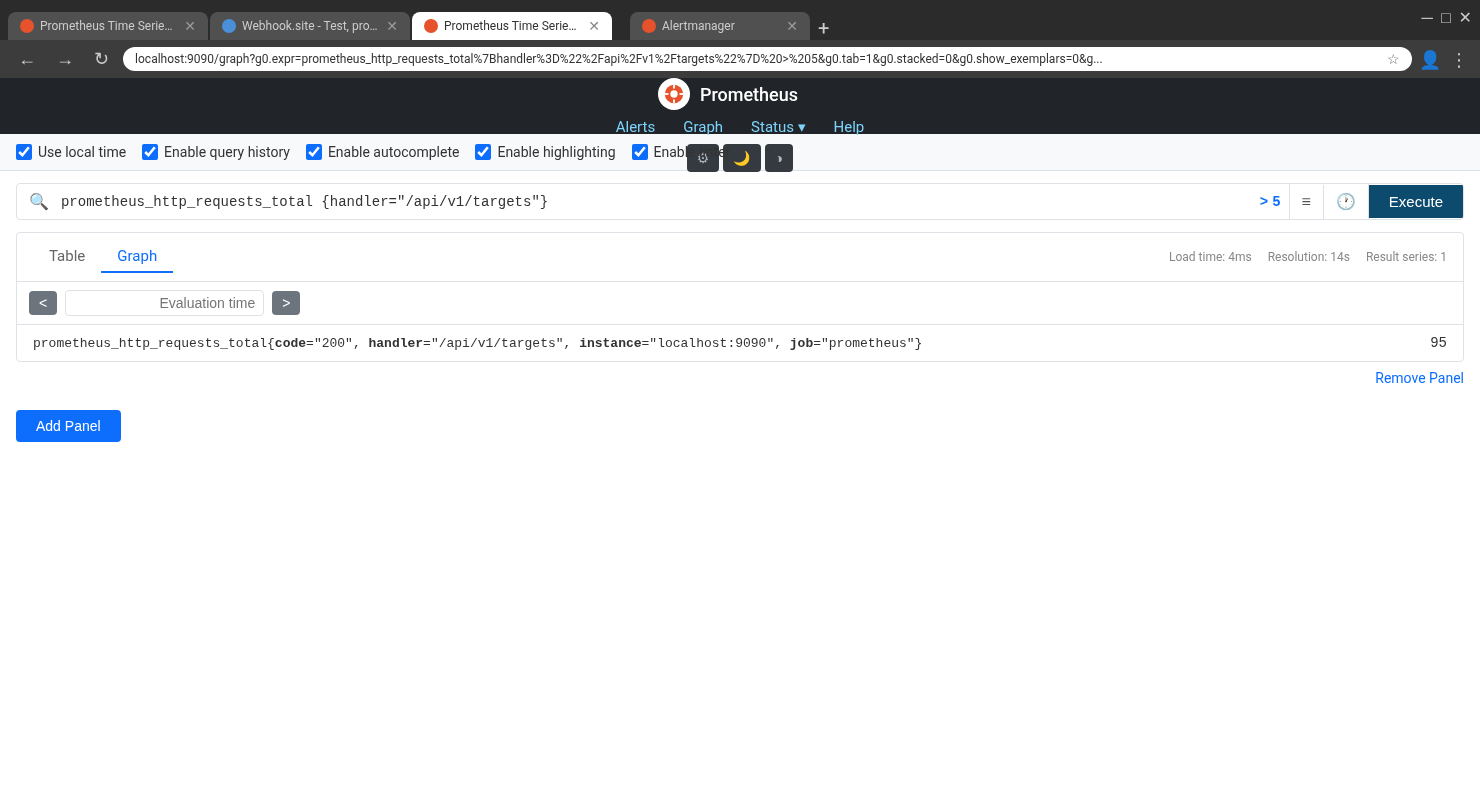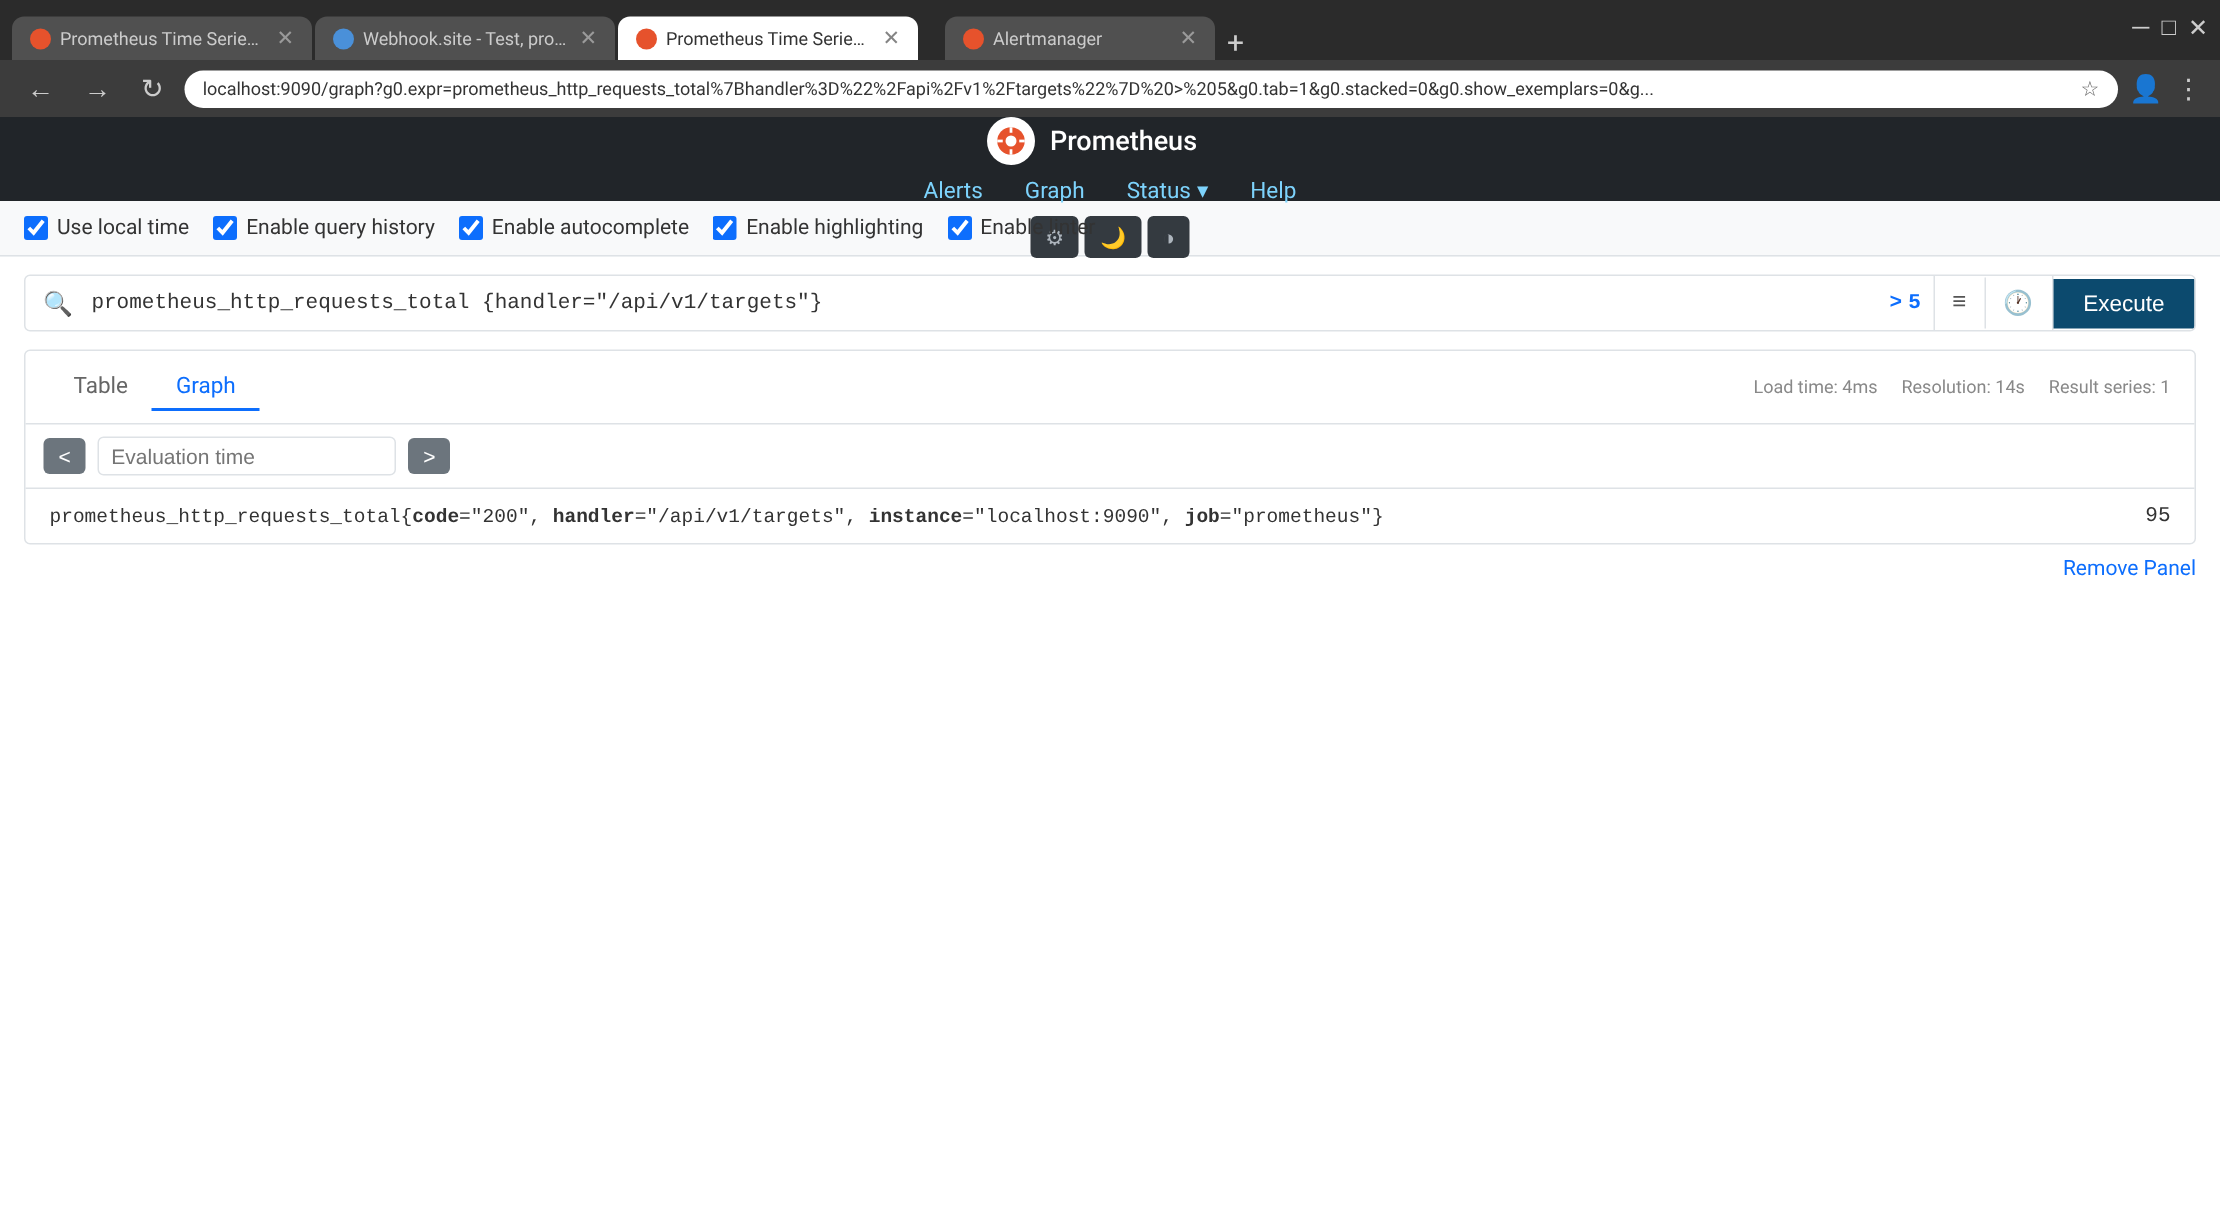--- a/index.html
+++ b/index.html
@@ -56,21 +56,21 @@
     .panel { margin: 0 16px; border: 1px solid #dee2e6; border-radius: 4px; }
     .panel-header { display: flex; align-items: center; justify-content: space-between; padding: 8px 16px; border-bottom: 1px solid #dee2e6; }
     .panel-tabs { display: flex; gap: 0; }
     .panel-tab { padding: 6px 16px; cursor: pointer; color: #666; border-bottom: 2px solid transparent; font-size: 15px; text-decoration: none; }
     .panel-tab.active { color: #0d6efd; border-bottom: 2px solid #0d6efd; }
     .panel-meta { font-size: 12px; color: #888; display: flex; gap: 16px; }
 
     
     .eval-row { display: flex; align-items: center; padding: 8px 12px; border-bottom: 1px solid #dee2e6; gap: 8px; }
     .eval-btn { background: #6c757d; border: none; color: #fff; padding: 4px 10px; border-radius: 4px; cursor: pointer; font-size: 14px; }
-    .eval-input { border: 1px solid #dee2e6; padding: 4px 8px; border-radius: 4px; color: #666; font-size: 14px; min-width: 140px; text-align: left; }
+    .eval-input { border: 1px solid #dee2e6; padding: 4px 8px; border-radius: 4px; color: #666; font-size: 14px; min-width: 140px; text-align: right; }
 
     
     .result-row { display: flex; align-items: center; justify-content: space-between; padding: 10px 16px; font-size: 13px; font-family: 'Courier New', monospace; }
     .result-metric { color: #333; }
     .result-metric .key { font-weight: bold; }
     .result-value { font-weight: normal; color: #333; font-size: 14px; }
 
     
     .remove-panel-row { display: flex; justify-content: flex-end; padding: 8px 16px; }
     .remove-panel-link { color: #0d6efd; cursor: pointer; font-size: 14px; text-decoration: none; }
@@ -225,13 +225,16 @@
         <span>prometheus_http_requests_total</span><span>{</span><span class="key" style="font-weight:bold;">code</span><span>="200", </span><span class="key" style="font-weight:bold;">handler</span><span>="/api/v1/targets", </span><span class="key" style="font-weight:bold;">instance</span><span>="localhost:9090", </span><span class="key" style="font-weight:bold;">job</span><span>="prometheus"}</span>
       </div>
       <div class="result-value">95</div>
     </div>
   </div>
 
   <div class="remove-panel-row">
     <a class="remove-panel-link">Remove Panel</a>
   </div>
 
+  <div class="add-panel-row">
+    <button class="add-panel-btn">Add Panel</button>
+  </div>
 </div>
 
 </body></html>

